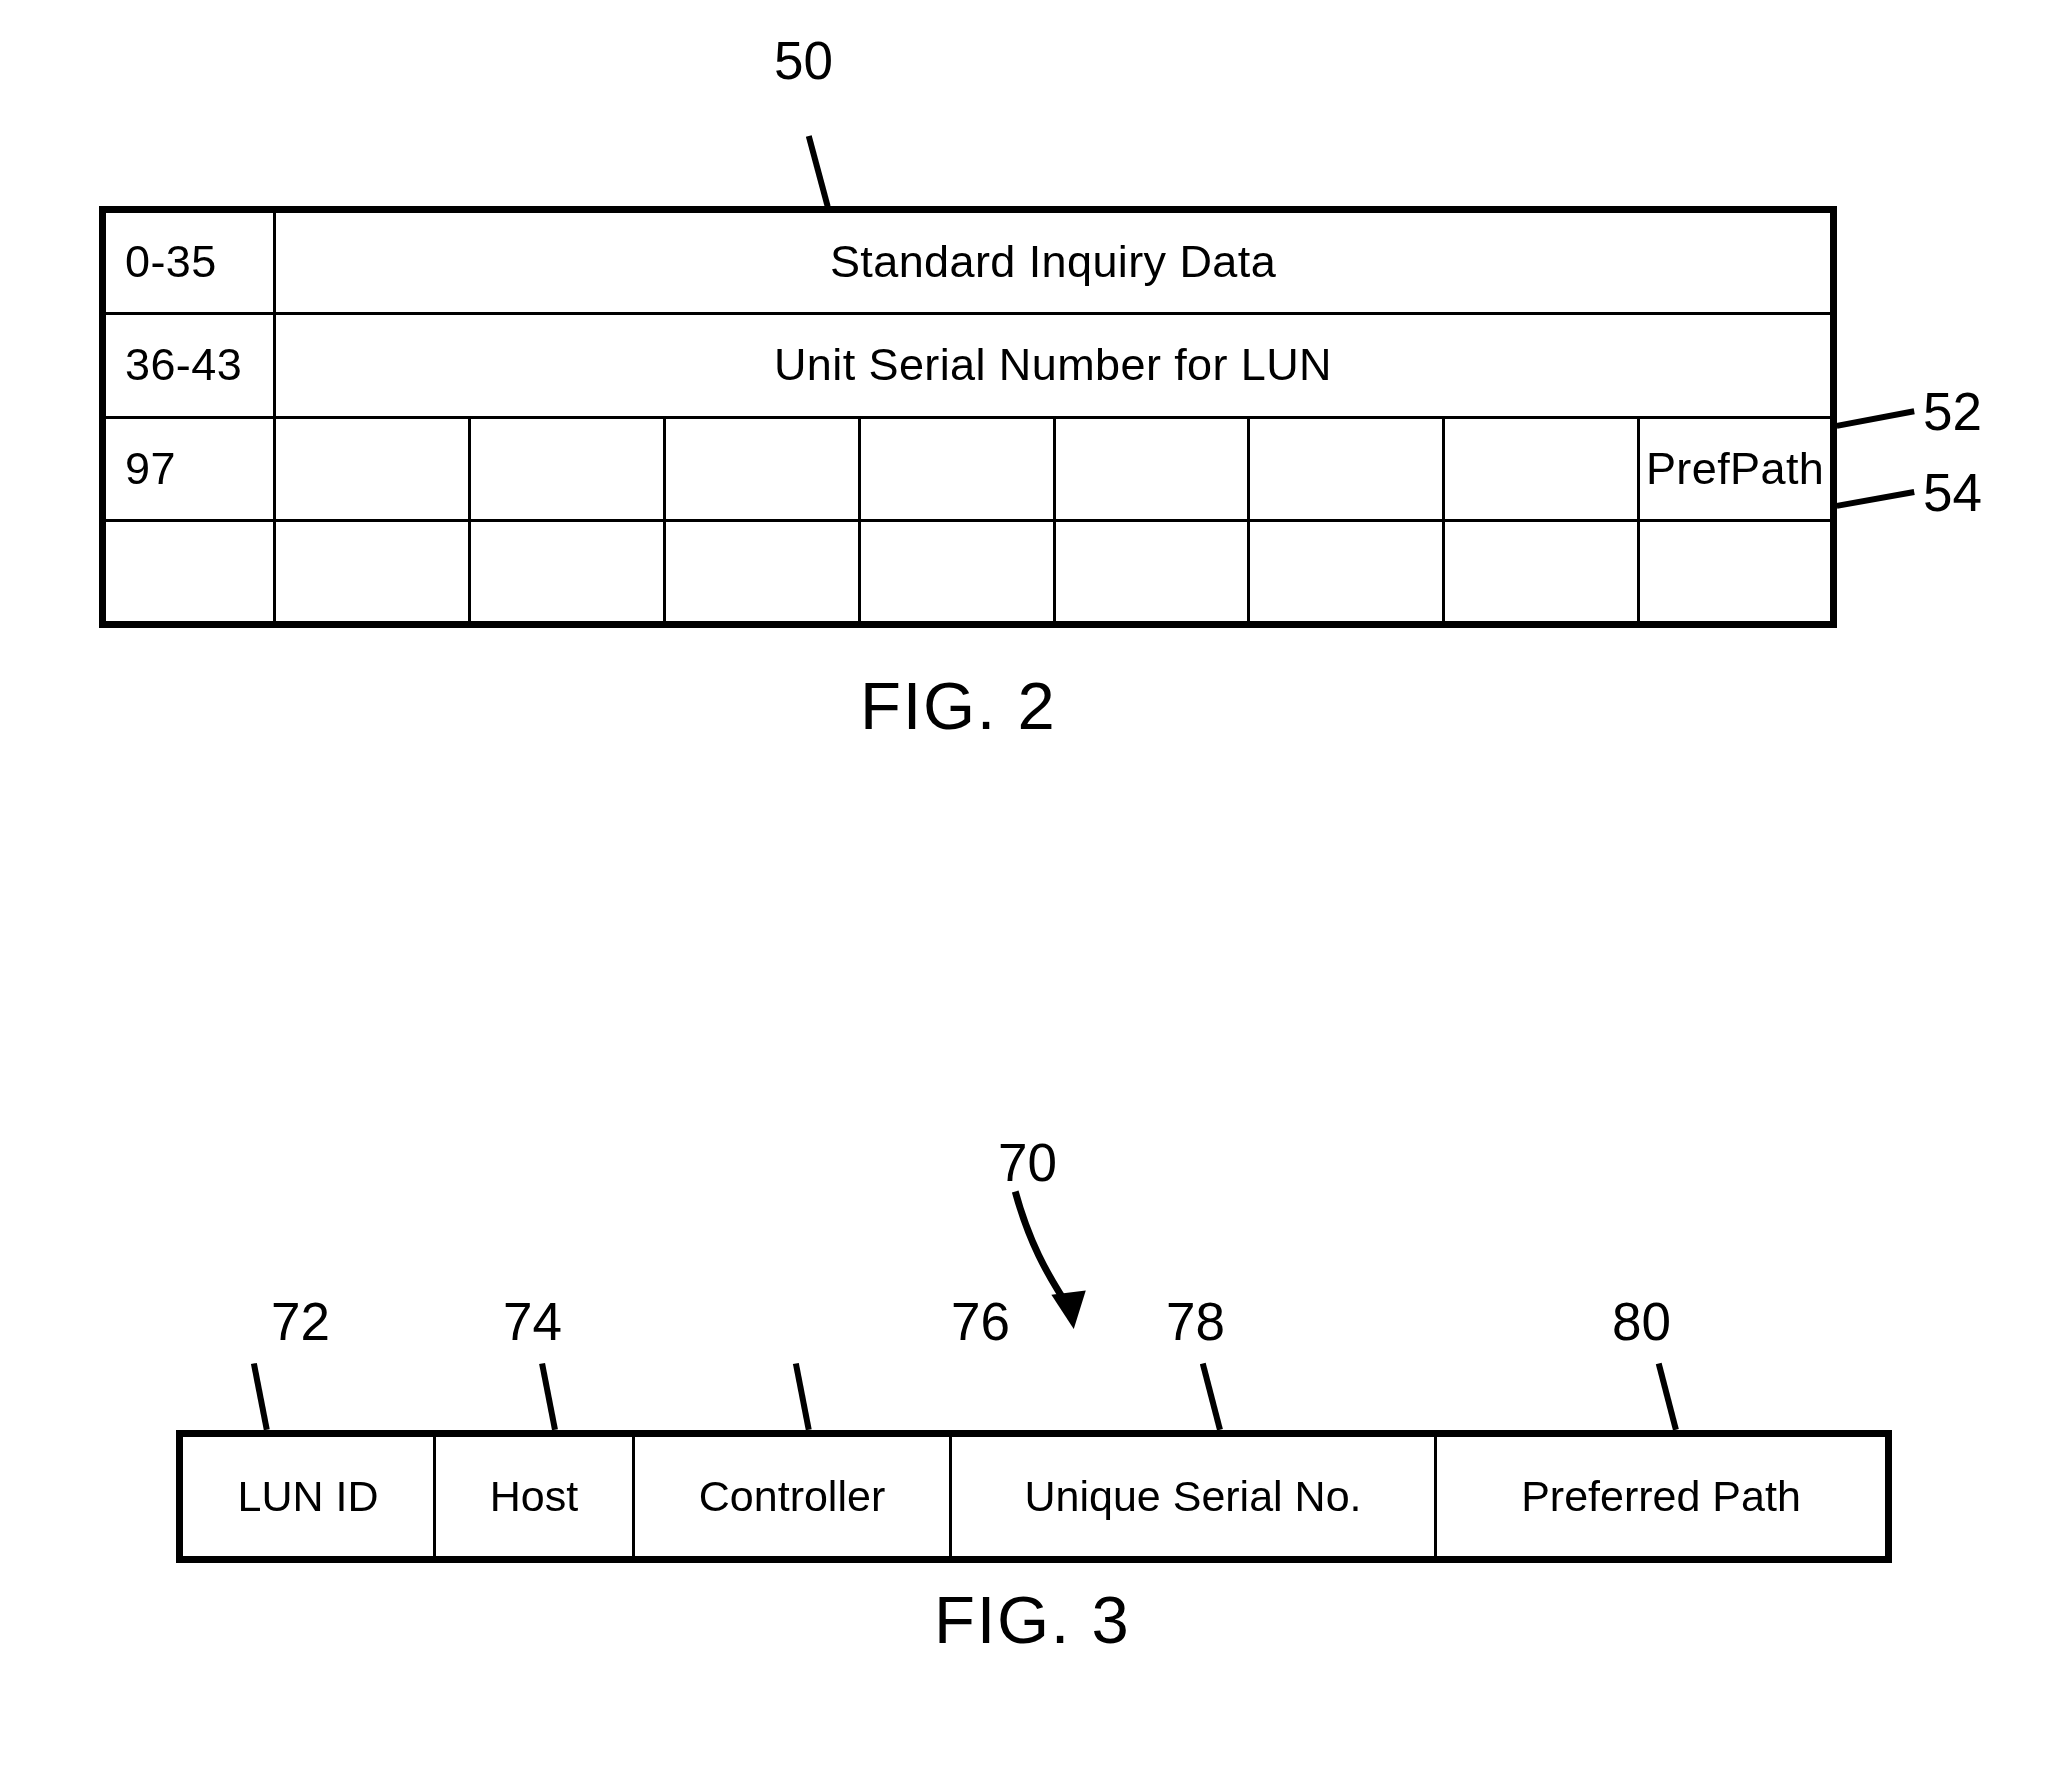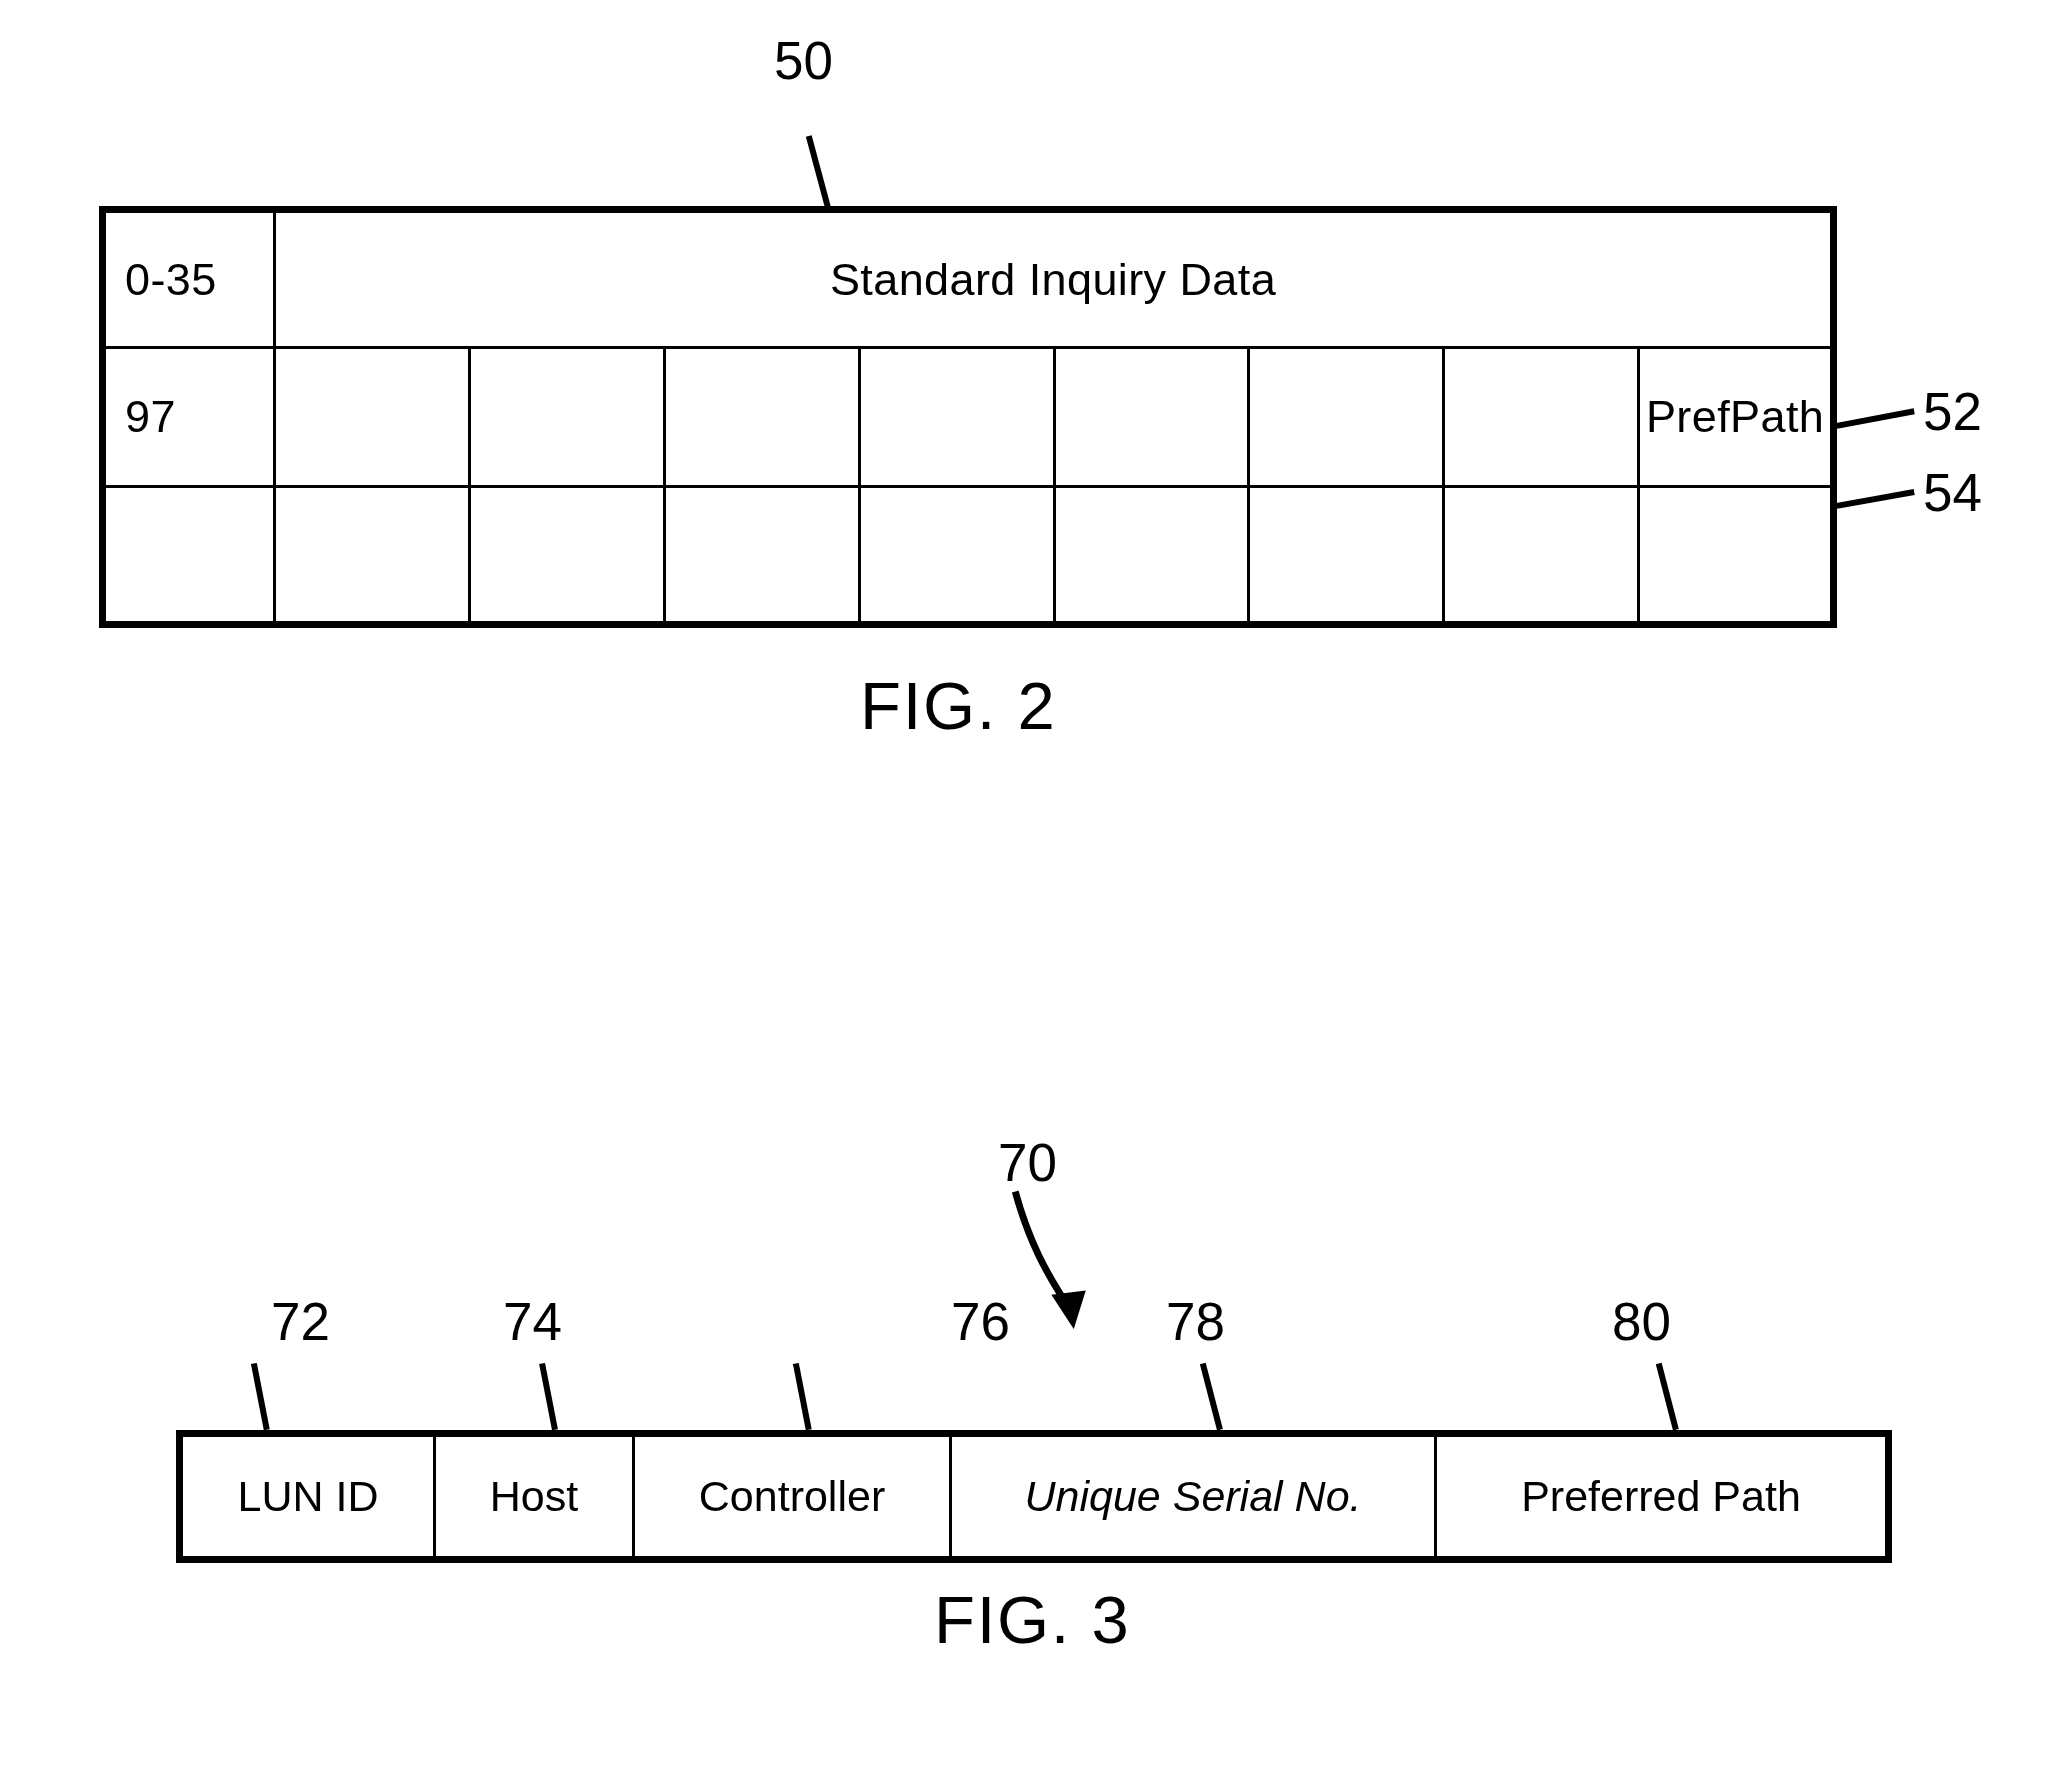--- a/index.html
+++ b/index.html
@@ -121,20 +121,24 @@
 <div class="ref-num" style="left:774px; top:34px;">50</div>
 
 <table id="fig2-table">
   <tbody>
 
     <tr>
       <td class="col-byte cell-left">0-35</td>
       <td class="span-cell" colspan="8">Standard Inquiry Data</td>
     </tr>
 
+    <tr>
+      <td class="col-byte cell-left">36-43</td>
+      <td class="span-cell" colspan="8">Unit Serial Number for LUN</td>
+    </tr>
 
     <tr>
       <td class="col-byte cell-left">97</td>
       <td></td>
       <td></td>
       <td></td>
       <td></td>
       <td></td>
       <td></td>
       <td></td>
@@ -172,20 +176,20 @@
 <div class="ref-num" style="left:1166px; top:1295px;">78</div>
 
 <div class="ref-num" style="left:1612px; top:1295px;">80</div>
 
 <table id="fig3-bar">
   <tbody>
     <tr>
       <td style="width:250px;">LUN ID</td>
       <td style="width:196px;">Host</td>
       <td style="width:314px;">Controller</td>
-      <td style="width:482px;font-style:italic;">Unique Serial No.</td>
+      <td style="width:482px;">Unique Serial No.</td>
       <td>Preferred Path</td>
     </tr>
   </tbody>
 </table>
 
 <div class="fig-caption" style="left:934px; top:1581px;">FIG. 3</div>
 
 
 </body></html>

